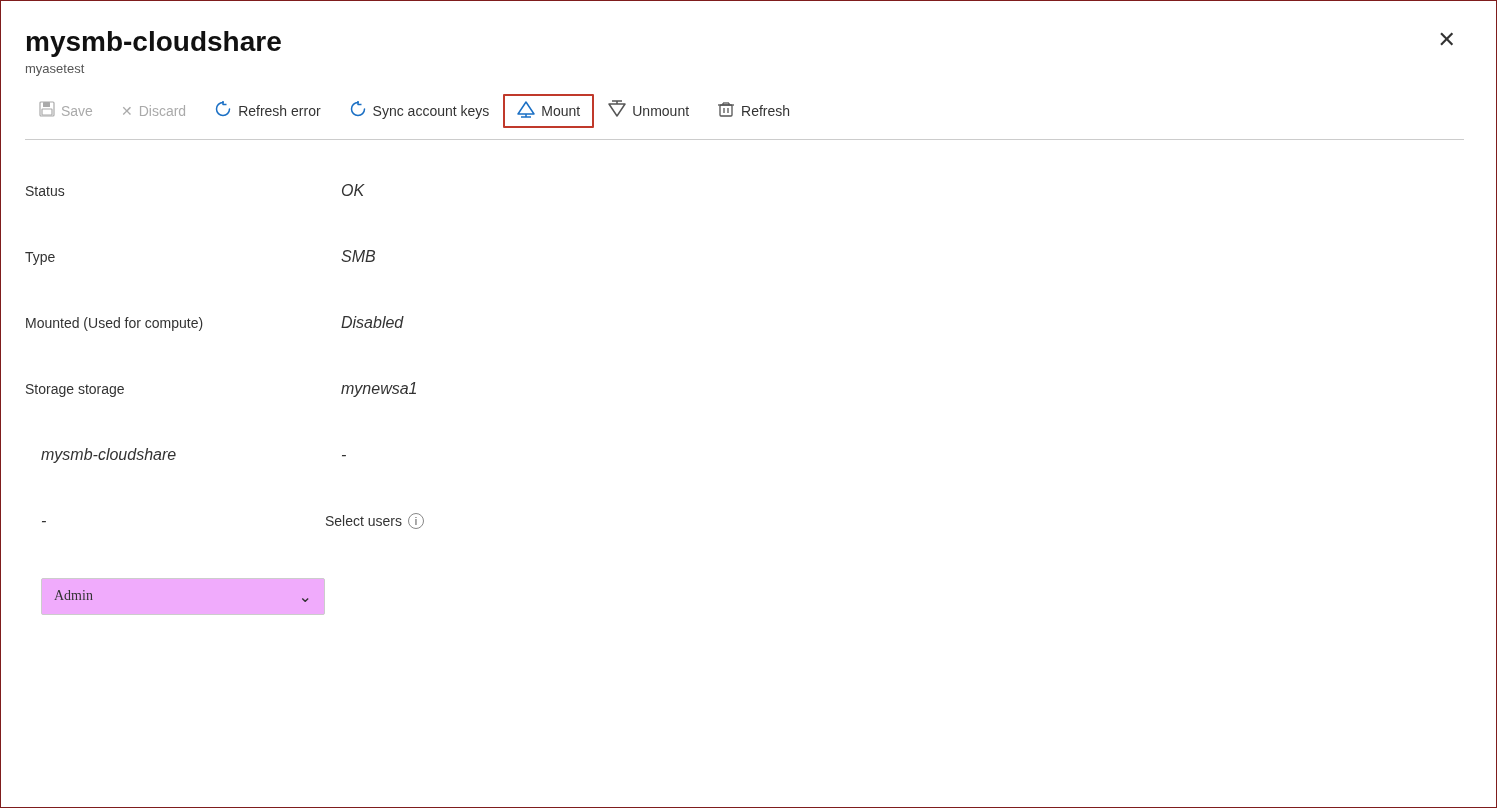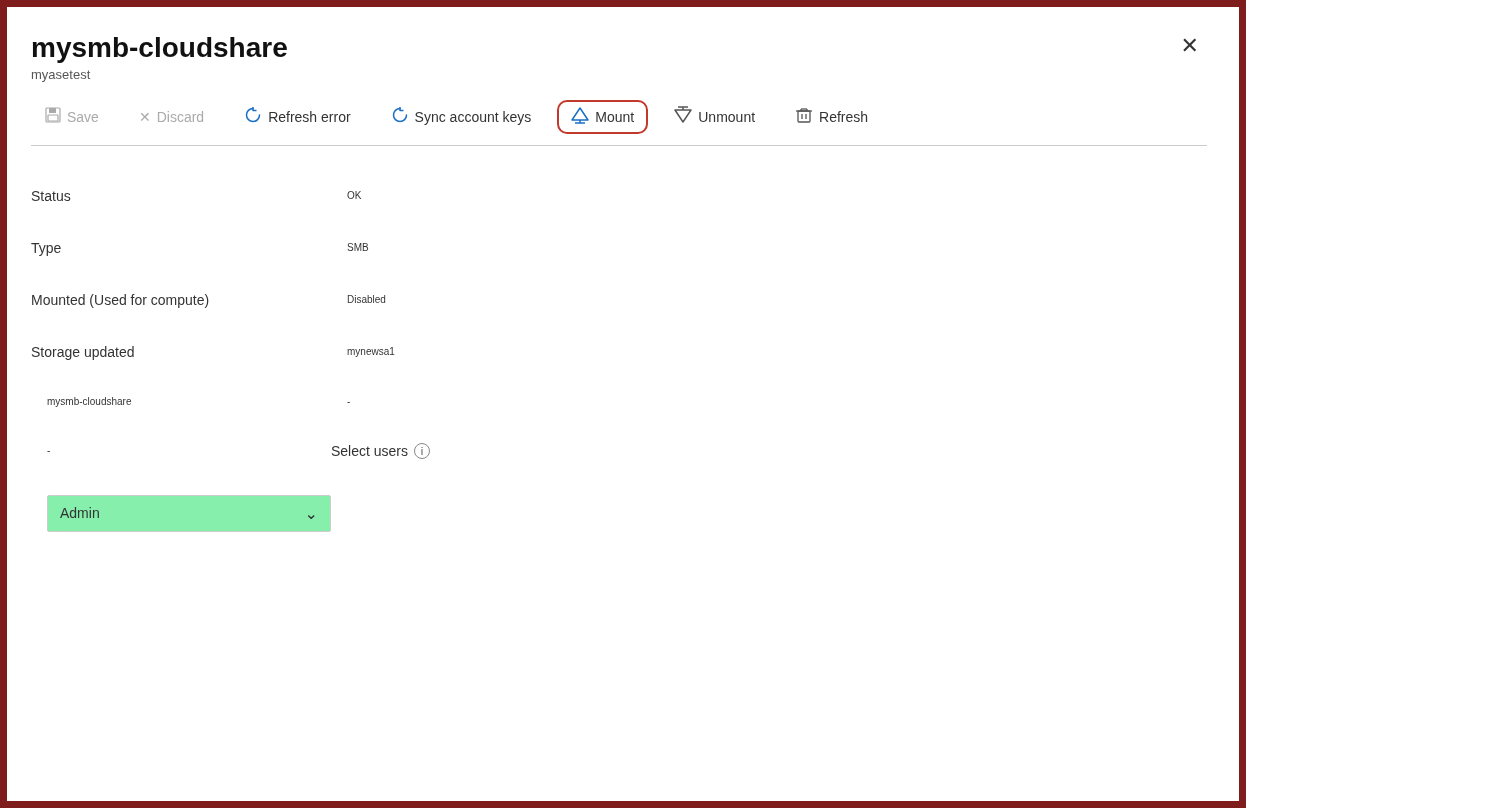--- a/index.html
+++ b/index.html
@@ -6,22 +6,22 @@
     body {
       font-family: 'Segoe UI', Arial, sans-serif;
       background: #fff;
       color: #333;
       width: 1497px;
       min-height: 808px;
       position: relative;
     }
     .panel {
       background: #fff;
-      border: 7px solid #7f1d1d;
-      width: 1246px;
+      border: 1px solid #7f1d1d;
+      width: 1497px;
       min-height: 808px;
       position: relative;
       padding: 24px 32px 32px 24px;
     }
     .panel-header {
       display: flex;
       justify-content: space-between;
       align-items: flex-start;
       margin-bottom: 8px;
     }
@@ -42,21 +42,21 @@
       border: none;
       cursor: pointer;
       font-size: 22px;
       color: #333;
       padding: 4px 8px;
       line-height: 1;
     }
     .toolbar {
       display: flex;
       align-items: center;
-      gap: 12px;
+      gap: 0px;
       padding: 10px 0;
       border-bottom: 1px solid #ccc;
       margin-bottom: 24px;
       flex-wrap: wrap;
     }
     .toolbar-btn {
       display: flex;
       align-items: center;
       gap: 6px;
       background: none;
@@ -72,43 +72,44 @@
     }
     .toolbar-btn.disabled {
       color: #aaa;
       cursor: not-allowed;
     }
     .toolbar-btn .blue-icon {
       color: #1a6fc4;
     }
     .toolbar-btn.mount-btn {
       border: 2px solid #c0392b;
-      border-radius: 10px;
+      border-radius: 1px;
       padding: 4px 12px;
       color: #333;
     }
     .content-grid {
       display: grid;
       grid-template-columns: 300px 1fr;
-      row-gap: 0;
+      row-gap: 12px;
     }
     .field-label {
       font-size: 14px;
       color: #333;
       padding: 18px 0 18px 0;
       display: flex;
       align-items: center;
       gap: 6px;
     }
     .field-value {
-      font-size: 10px;
+      font-size: 16px;
       color: #333;
       padding: 18px 0 18px 16px;
       display: flex;
       align-items: center;
+      font-style: italic;
     }
     .info-icon {
       display: inline-flex;
       align-items: center;
       justify-content: center;
       width: 16px;
       height: 16px;
       border-radius: 50%;
       border: 1px solid #888;
       font-size: 11px;
@@ -119,23 +120,24 @@
     .select-dropdown {
       display: flex;
       align-items: center;
       justify-content: space-between;
       border: 1px solid #ccc;
       border-radius: 2px;
       padding: 8px 12px;
       font-size: 14px;
       color: #333;
       cursor: pointer;
-      background: #86efac;
+      background: #f0abfc;
       width: 100%;
       max-width: 1100px;
+      font-family: Liberation Serif, serif;
     }
     .chevron-down {
       font-size: 16px;
       color: #333;
     }
     .field-value-wrapper {
       padding: 18px 0 18px 16px;
       display: flex;
       align-items: center;
     }
@@ -232,21 +234,21 @@
 
     <div class="field-label">Status</div>
     <div class="field-value">OK</div>
 
     <div class="field-label">Type</div>
     <div class="field-value">SMB</div>
 
     <div class="field-label">Mounted (Used for compute)</div>
     <div class="field-value">Disabled</div>
 
-    <div class="field-label">Storage updated</div>
+    <div class="field-label">Storage storage</div>
     <div class="field-value">mynewsa1</div>
 
     <div class="field-value">mysmb-cloudshare</div>
 
     <div class="field-value">-</div>
 
     <div class="field-value">-</div>
 
     <div class="field-label">
       <span>Select users</span>

